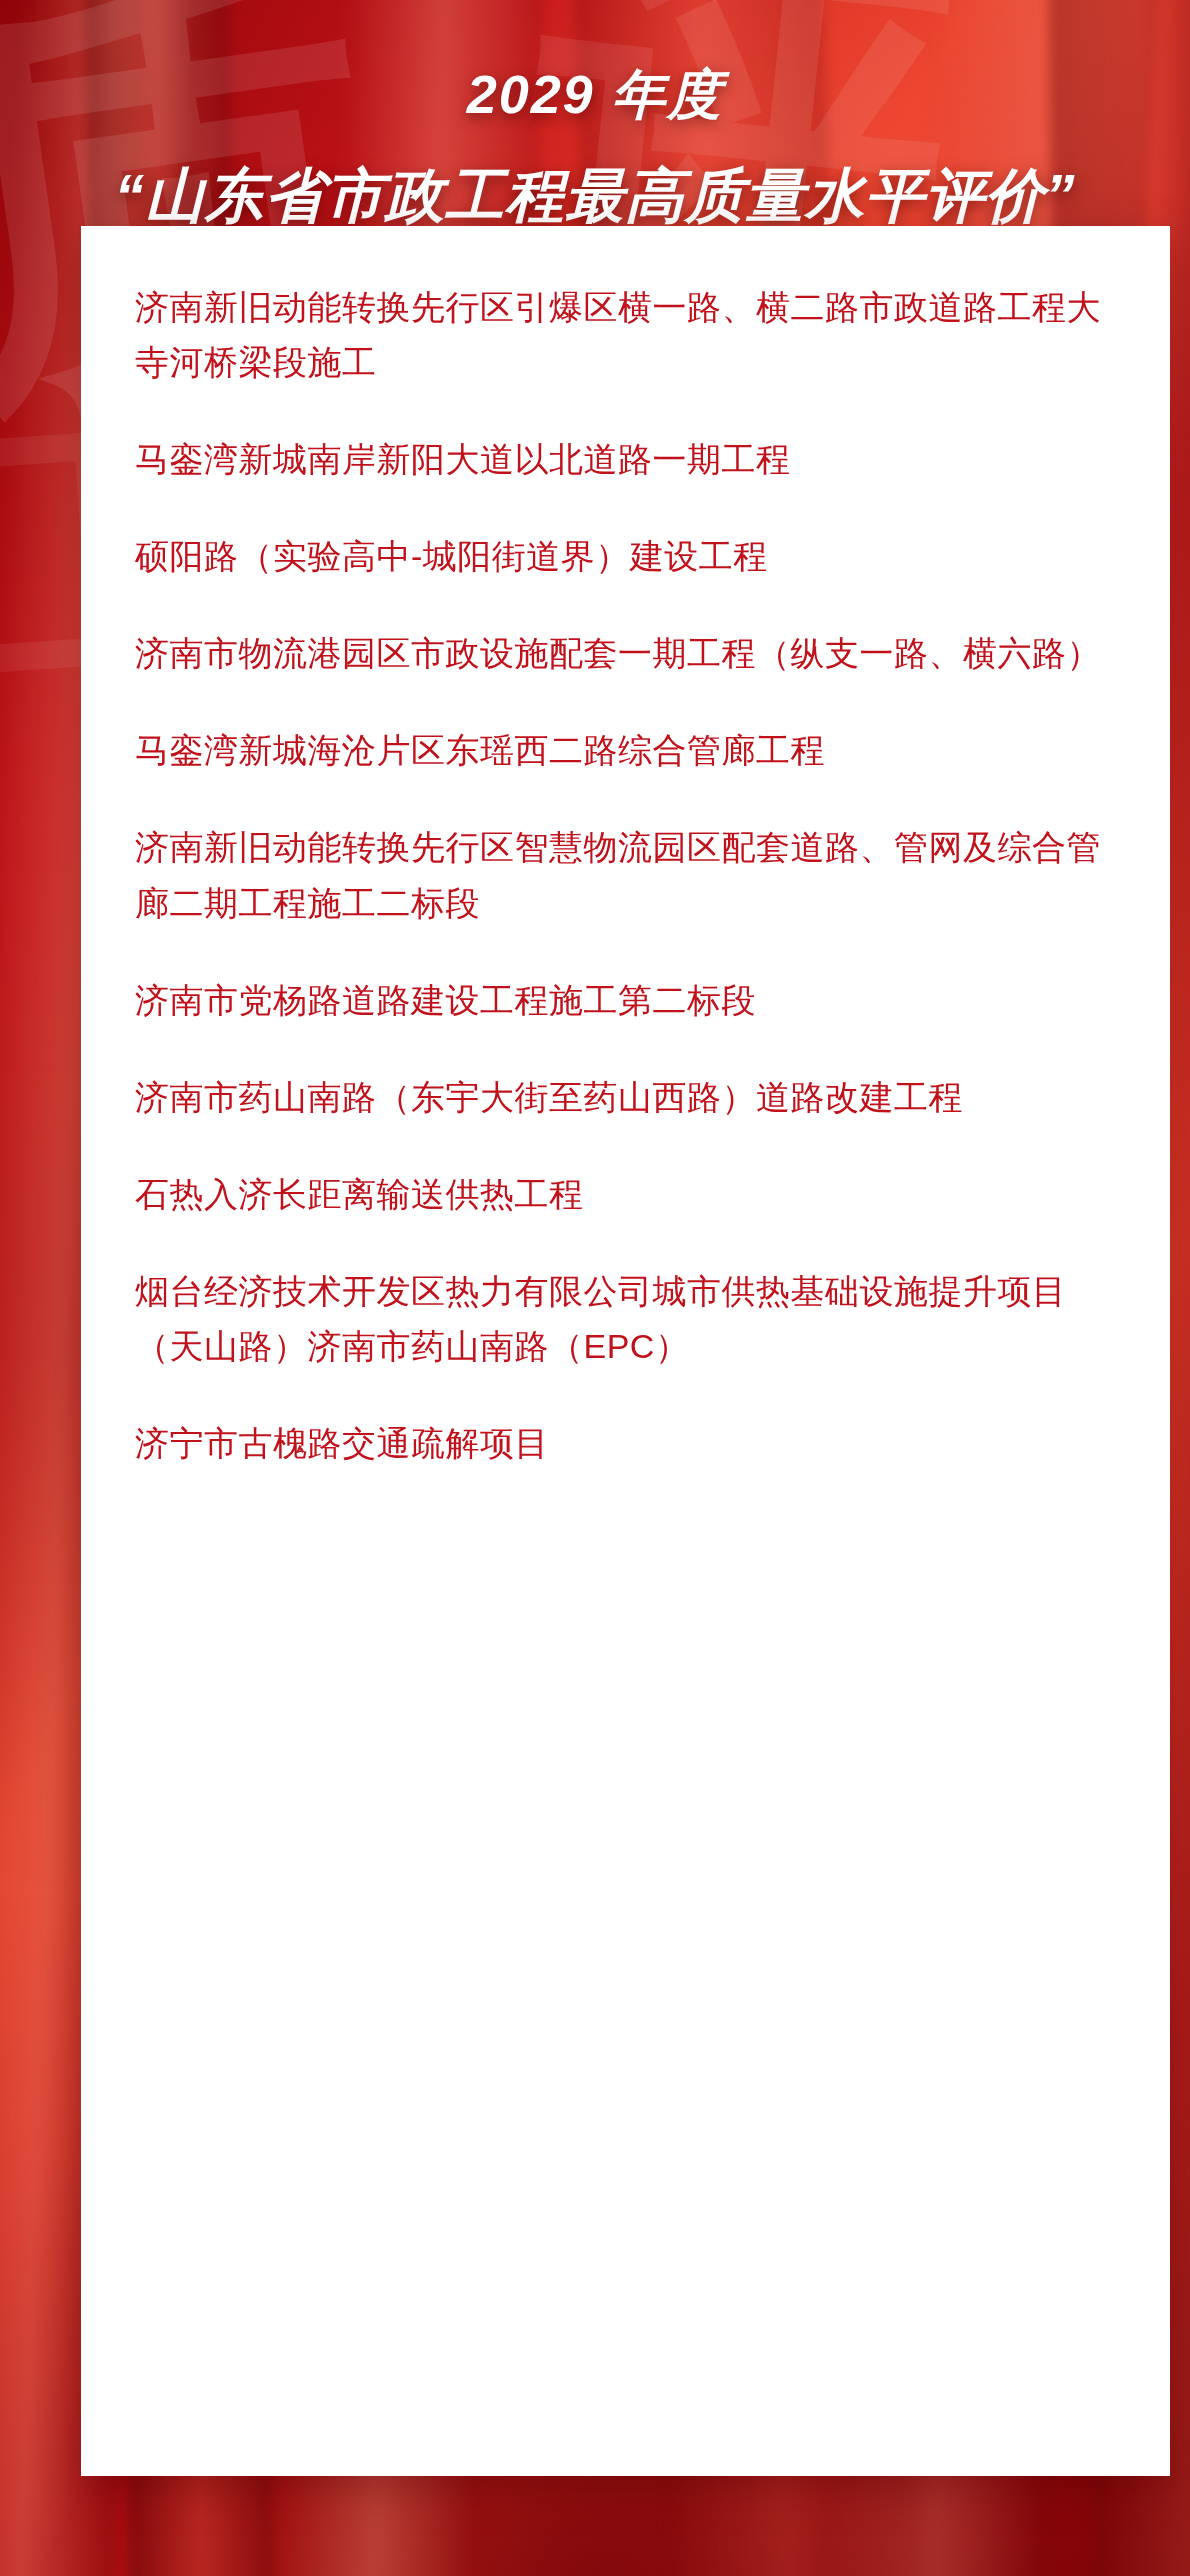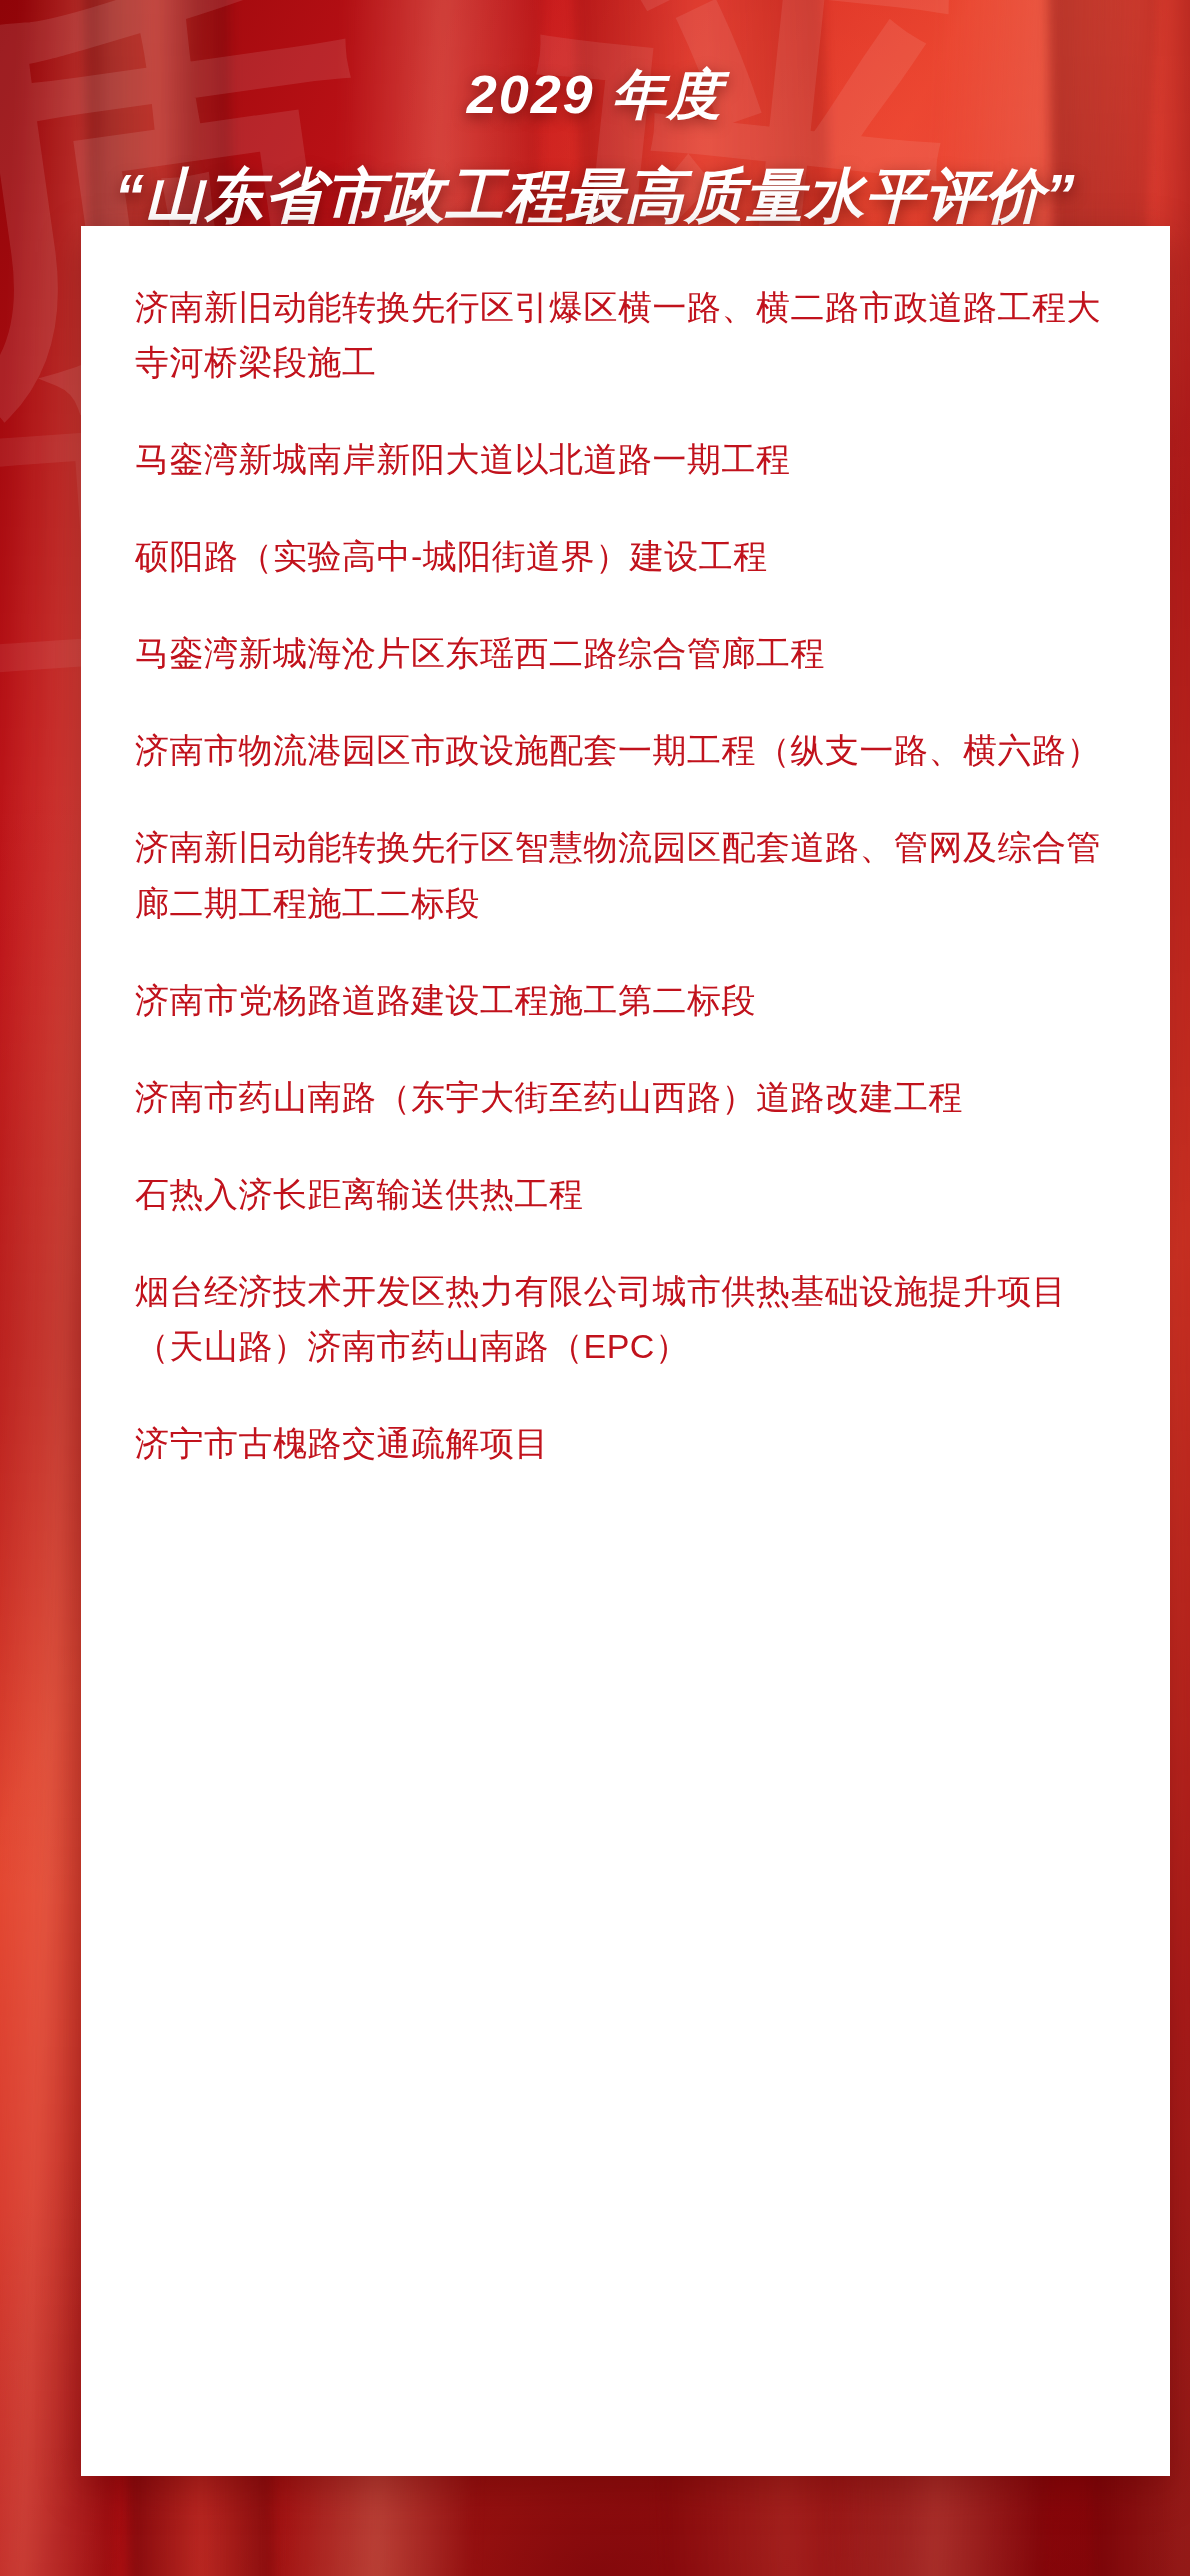--- a/index.html
+++ b/index.html
@@ -127,22 +127,22 @@
   <div class="header">
     <div class="title-year">2029 年度</div>
     <div class="title-main">“山东省市政工程最高质量水平评价”</div>
   </div>
 
   <div class="card">
     <div class="list">
         <div class="list-item">济南新旧动能转换先行区引爆区横一路、横二路市政道路工程大寺河桥梁段施工</div>
         <div class="list-item">马銮湾新城南岸新阳大道以北道路一期工程</div>
         <div class="list-item">硕阳路（实验高中-城阳街道界）建设工程</div>
+        <div class="list-item">济南市物流港园区市政设施配套一期工程（纵支一路、横六路）</div>
         <div class="list-item">马銮湾新城海沧片区东瑶西二路综合管廊工程</div>
-        <div class="list-item">济南市物流港园区市政设施配套一期工程（纵支一路、横六路）</div>
         <div class="list-item">济南新旧动能转换先行区智慧物流园区配套道路、管网及综合管廊二期工程施工二标段</div>
         <div class="list-item">济南市党杨路道路建设工程施工第二标段</div>
         <div class="list-item">济南市药山南路（东宇大街至药山西路）道路改建工程</div>
         <div class="list-item">石热入济长距离输送供热工程</div>
         <div class="list-item">烟台经济技术开发区热力有限公司城市供热基础设施提升项目（天山路）济南市药山南路（EPC）</div>
         <div class="list-item">济宁市古槐路交通疏解项目</div>
       </div>
   </div>
 
 </div>

